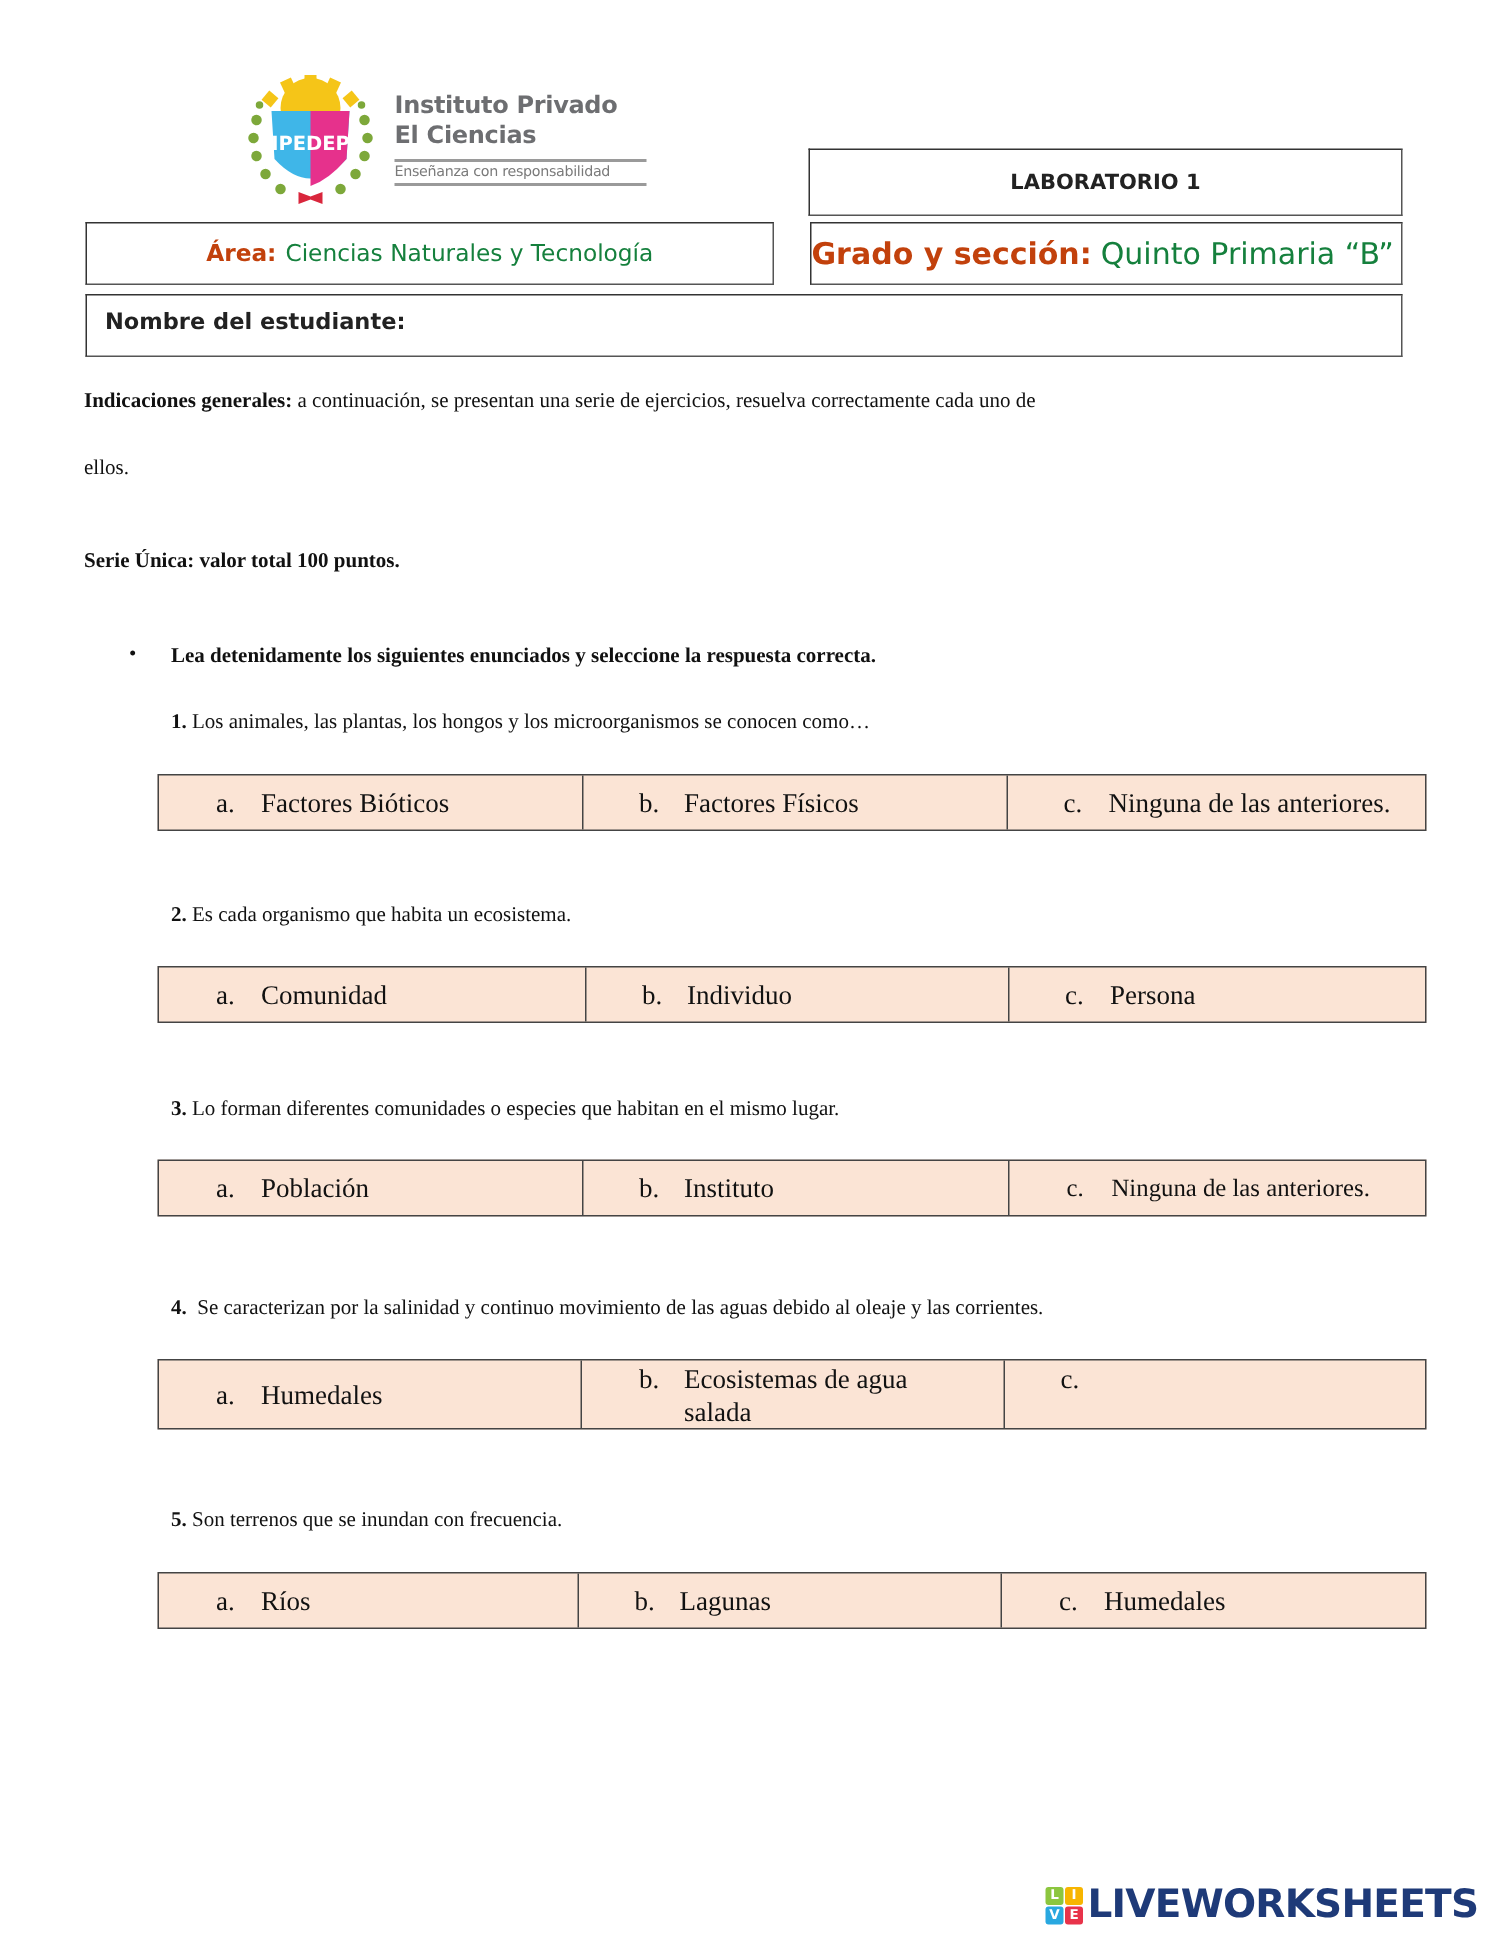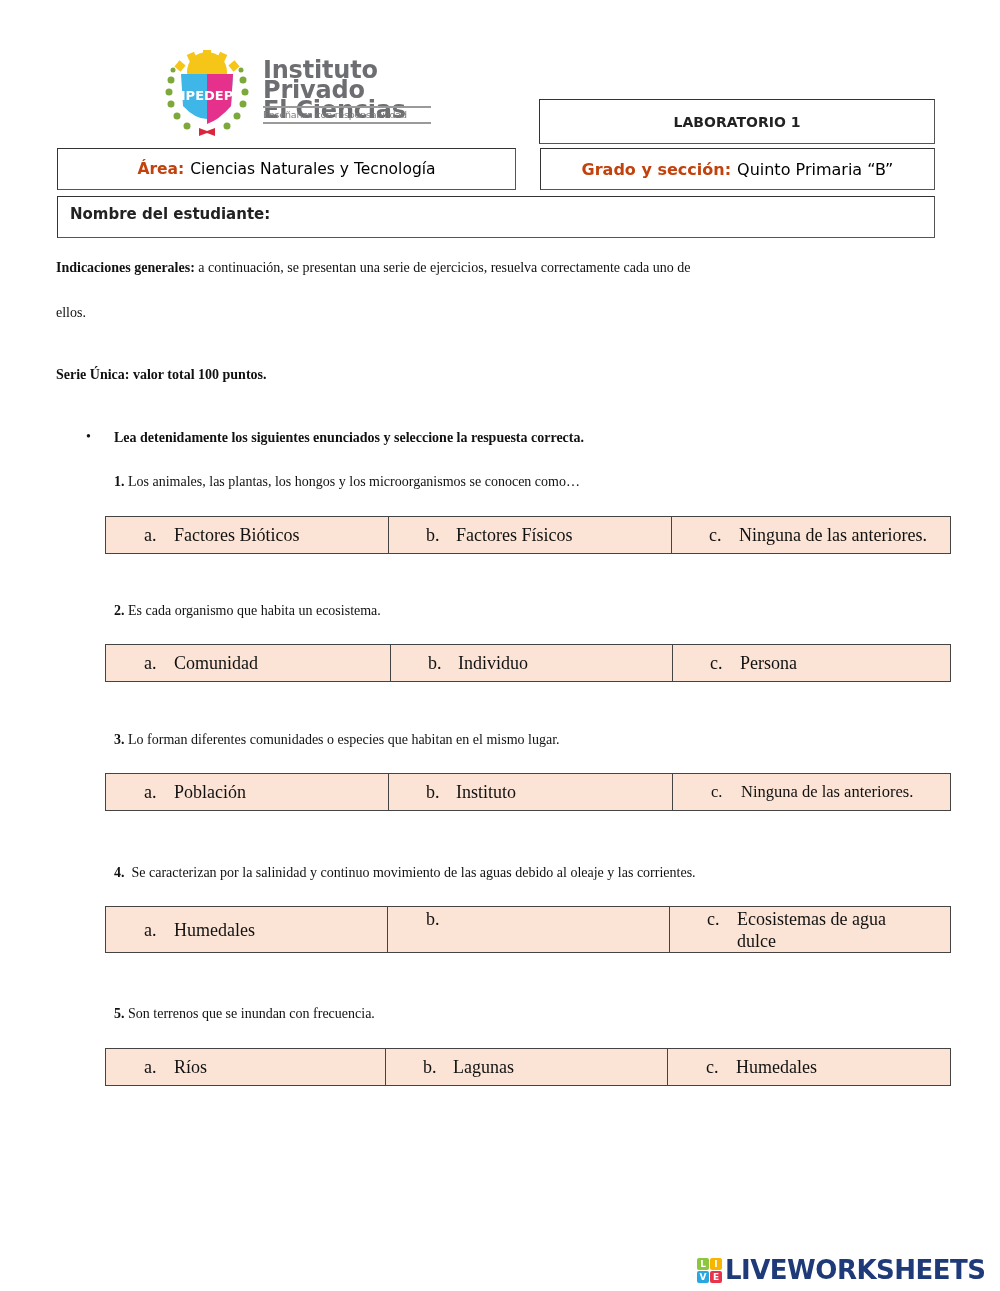--- a/index.html
+++ b/index.html
@@ -4,31 +4,31 @@
 <style>
   * { box-sizing: border-box; margin: 0; padding: 0; }
   html, body { width: 1000px; height: 1291px; background: #ffffff; overflow: hidden; }
   body { position: relative; font-family: "Liberation Serif", serif; color: #111; }
 
   .abs { position: absolute; }
 
   
   .logo { left: 163px; top: 48px; width: 270px; height: 90px; }
   .logo-crest { position: absolute; left: 0; top: 2px; width: 88px; height: 86px; }
-  .logo-title { position: absolute; left: 100px; top: 12px; font-family: "DejaVu Sans", sans-serif; font-size: 24px; font-weight: bold; color: #6d6e71; line-height: 20px; letter-spacing: -0.2px; }
+  .logo-title { position: absolute; left: 100px; top: 12px; font-family: "DejaVu Sans", sans-serif; font-size: 16px; font-weight: bold; color: #6d6e71; line-height: 20px; letter-spacing: -0.2px; }
   .logo-tag { position: absolute; left: 100px; top: 58px; width: 168px; font-family: "DejaVu Sans", sans-serif; font-size: 9.5px; color: #7a7a7a; border-top: 2px solid #9a9a9a; border-bottom: 2px solid #9a9a9a; padding: 1px 0 2px; white-space: nowrap; letter-spacing: -0.2px; }
 
   
   .hbox { position: absolute; border: 1.5px solid #333; border-right-color:#555; border-bottom-color:#555; display: flex; align-items: center; font-family: "DejaVu Sans", sans-serif; font-size: 15px; color: #222; }
   .hbox b { font-weight: bold; color: #c2410c; }
   .lab-box { left: 539px; top: 99px; width: 396px; height: 45px; justify-content: center; font-weight: bold; font-size: 14px; }
   .area-box { left: 57px; top: 148px; width: 459px; height: 42px; justify-content: center; font-size: 15.5px; }
-  .grado-box { left: 540px; top: 148px; width: 395px; height: 42px; justify-content: center; font-size: 16px; }
+  .grado-box { left: 540px; top: 148px; width: 395px; height: 42px; font-size: 20px; }
   .name-box { left: 57px; top: 196px; width: 878px; height: 42px; align-items: flex-start; padding: 8px 0 0 12px; font-weight: bold; font-size: 15px; }
-  .hbox .val { font-weight: normal; margin-left: 6px; color: #000000; }
+  .hbox .val { font-weight: normal; margin-left: 6px; color: #15803d; }
 
   
   .para { font-size: 14px; line-height: 20px; white-space: nowrap; }
   .para b { font-weight: bold; }
 
   .bullet { left: 86px; top: 429px; font-size: 14px; }
 
   
   .ans { position: absolute; left: 105px; width: 846px; display: flex; border: 1.2px solid #444; background: #fbe4d5; }
   .ans .cell { position: relative; height: 100%; font-size: 18px; line-height: 22px; display: flex; align-items: center; }
@@ -178,26 +178,26 @@
   <b>4.</b><span style="white-space:pre;">  Se caracterizan por la salinidad y continuo movimiento de las aguas debido al oleaje y las corrientes.</span>
 </div>
 <div class="ans" style="top:906px; height:47px;">
   <div class="cell" style="width:281px; padding-left:38px;">
     <span class="letter">a.</span>
       <span>Humedales</span>
   </div>
   <div class="cell" style="width:282px; padding-left:38px; align-items:flex-start; padding-top:1px;">
     <div class="cell-inner">
       <span class="letter">b.</span>
+        <span class="text wrap" style="width:170px;">Ecosistemas de agua salada</span>
     </div>
   </div>
   <div class="cell" style="flex:1; padding-left:37px; align-items:flex-start; padding-top:1px;">
     <div class="cell-inner">
       <span class="letter">c.</span>
-        <span class="text wrap" style="width:170px;">Ecosistemas de agua dulce</span>
     </div>
   </div>
 </div>
 
 <div class="abs para" style="left:114px; top:1004px;">
   <b>5.</b><span> Son terrenos que se inundan con frecuencia.</span>
 </div>
 <div class="ans" style="top:1048px; height:38px;">
   <div class="cell" style="width:279px; padding-left:38px;">
     <span class="letter">a.</span>

